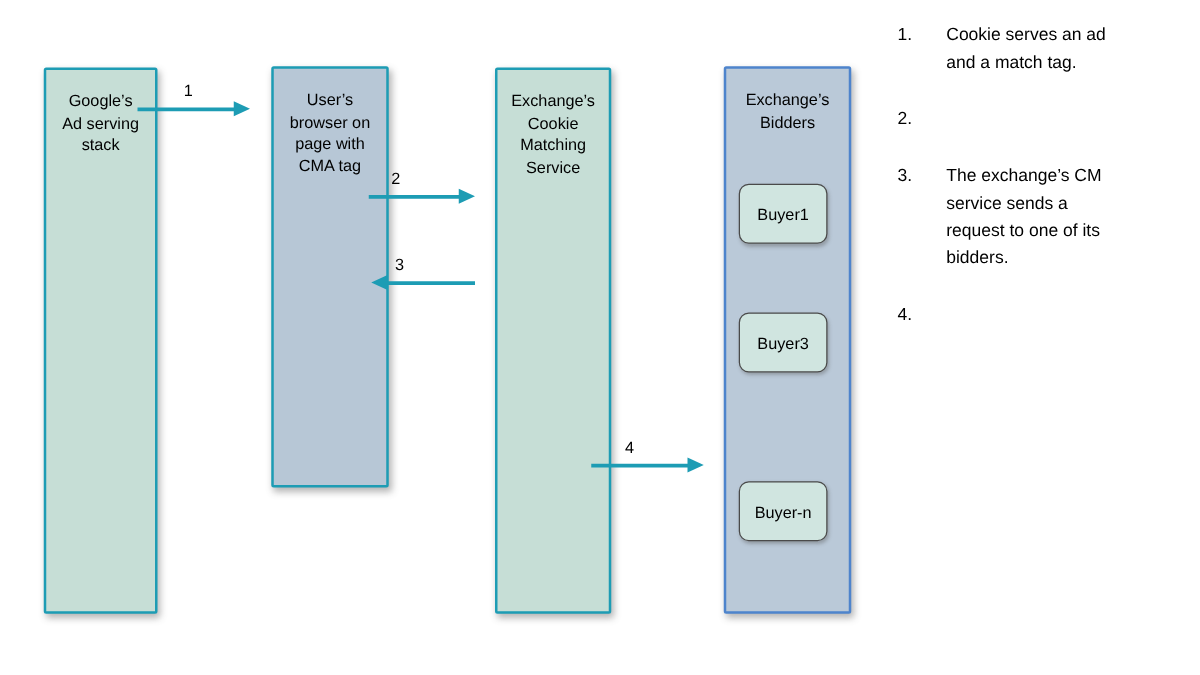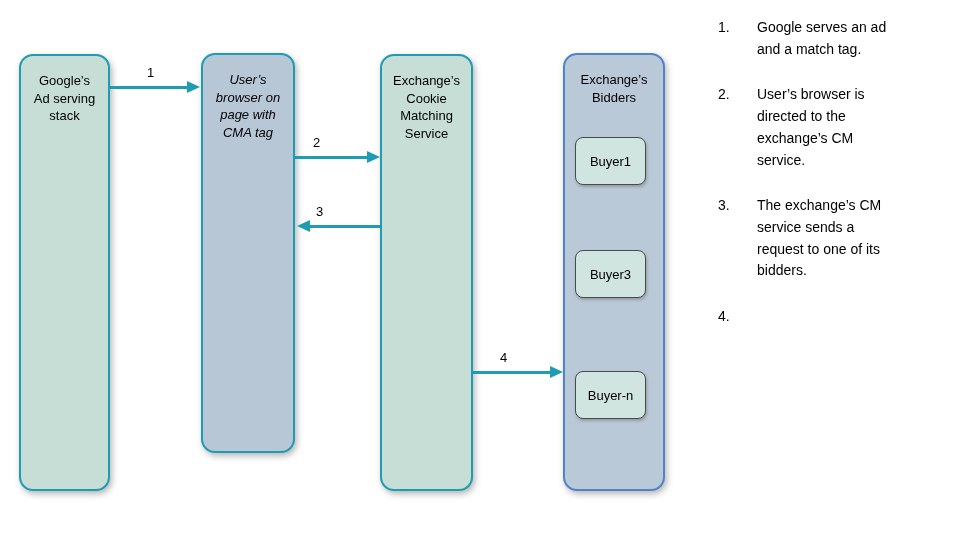--- a/index.html
+++ b/index.html
@@ -11,34 +11,35 @@
     font-family: "Liberation Sans", sans-serif;
     color: #000000;
     overflow: hidden;
   }
 
   
   .node {
     position: absolute;
     box-sizing: border-box;
     border: 2px solid var(--teal, #1d9cb4);
-    border-radius: 14px;
+    border-radius: 2px;
     box-shadow: 2px 3px 6px rgba(90,90,90,0.45);
     text-align: center;
     padding-top: 16px;
+    margin-left: 16px;
   }
   .node-label {
     white-space: pre-line;
     font-size: 13px;
     line-height: 17.5px;
   }
   .node-green { background: var(--node-green, #c6ded6); }
   .node-blue  { background: var(--node-blue, #b7c7d6); }
   #node1 { left: 19px;  top: 54px; width: 91px;  height: 437px; }
-  #node2 { left: 201px; top: 53px; width: 94px;  height: 400px; font-style: italic; }
+  #node2 { left: 201px; top: 53px; width: 94px;  height: 337px; }
   #node3 { left: 380px; top: 54px; width: 93px;  height: 437px; }
   #node4 {
     left: 563px; top: 53px; width: 102px; height: 438px;
     background: var(--bidders-fill, #bac9d8);
     border-color: var(--bidders-border, #4e84cc);
   }
 
   
   .buyer {
     position: absolute;
@@ -48,24 +49,24 @@
     box-sizing: border-box;
     background: var(--buyer-fill, #d0e5e0);
     border: 1px solid #4a4a4a;
     border-radius: 8px;
     box-shadow: 1px 2px 3px rgba(90,90,90,0.4);
     display: flex;
     align-items: center;
     justify-content: center;
     font-size: 13px;
   }
-  #buyer1 { top: 82px; }
+  #buyer1 { top: 92px; }
   #buyer2 { top: 140px; }
   #buyer3 { top: 195px; }
-  #buyern { top: 316px; }
+  #buyern { top: 330px; }
 
   
   .arrow {
     position: absolute;
     height: 3px;
     background: var(--teal, #1d9cb4);
   }
   .arrow-head {
     position: absolute;
     top: -5px;
@@ -150,29 +151,25 @@
     <div class="arrow-label">3</div>
   </div>
   <div class="arrow" id="arrow4">
     <div class="arrow-head head-right"></div>
     <div class="arrow-label">4</div>
   </div>
 
   <div class="steps">
     <div class="step">
       <div class="step-num">1.</div>
-      <div class="step-text">Google serves an ad
+      <div class="step-text">Cookie serves an ad
 and a match tag.</div>
     </div>
     <div class="step">
       <div class="step-num">2.</div>
-      <div class="step-text">User’s browser is
-directed to the
-exchange’s CM
-service.</div>
     </div>
     <div class="step">
       <div class="step-num">3.</div>
       <div class="step-text">The exchange’s CM
 service sends a
 request to one of its
 bidders.</div>
     </div>
     <div class="step">
       <div class="step-num">4.</div>

